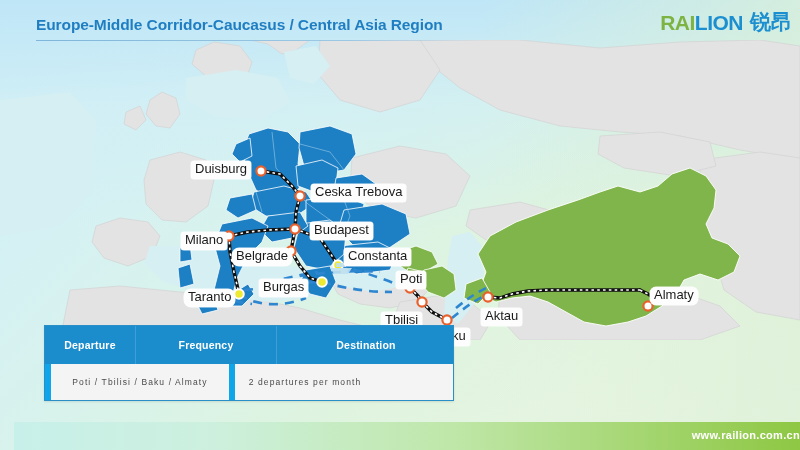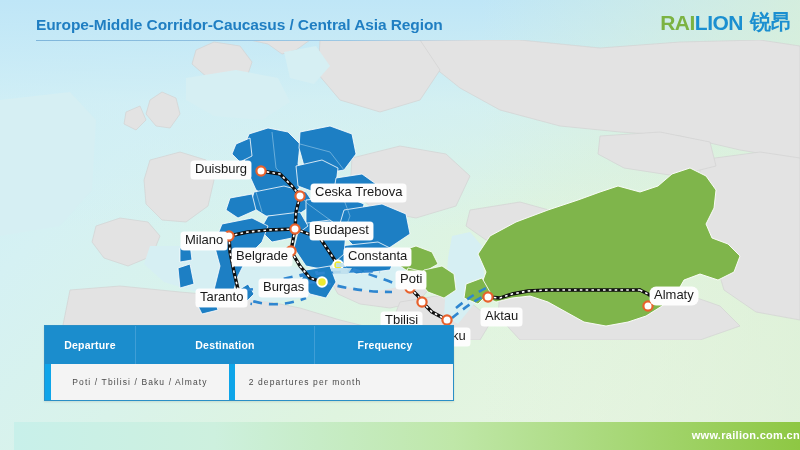--- a/index.html
+++ b/index.html
@@ -289,24 +289,24 @@
           <rect x="336" y="223" width="10" height="4"></rect>
         </g>
 
       </g>
     </svg>
 
     <div class="city-label" style="left:191px;top:121px;">Duisburg</div>
     <div class="city-label" style="left:311px;top:144px;">Ceska Trebova</div>
     <div class="city-label" style="left:310px;top:182px;">Budapest</div>
     <div class="city-label" style="left:181px;top:192px;">Milano</div>
-    <div class="city-label" style="left:232px;top:208px;">Belgrade</div>
+    <div class="city-label" style="left:232px;top:208px;border-radius:7px;">Belgrade</div>
     <div class="city-label" style="left:344px;top:208px;">Constanta</div>
     <div class="city-label" style="left:259px;top:239px;">Burgas</div>
-    <div class="city-label" style="left:196px;top:249px;">Taranto</div>
+    <div class="city-label" style="left:184px;top:249px;border-radius:7px;">Taranto</div>
     <div class="city-label" style="left:396px;top:231px;">Poti</div>
     <div class="city-label" style="left:381px;top:272px;">Tbilisi</div>
     <div class="city-label" style="left:432px;top:288px;">Baku</div>
     <div class="city-label" style="left:481px;top:268px;">Aktau</div>
     <div class="city-label" style="left:650px;top:247px;border-radius:6px;">Almaty</div>
   </div>
 
   <div class="header">
     <div class="title">Europe-Middle Corridor-Caucasus / Central Asia Region</div>
     <div class="title-rule"></div>
@@ -315,22 +315,22 @@
   <div class="logo">
     <span class="logo-text">
       <span class="lg-green">RAI</span><span class="lg-blue">LION</span>
     </span>
     <span class="logo-cn">锐昂</span>
   </div>
 
   <div class="tbl">
     <div class="tbl-head">
       <div class="cell c1">Departure</div>
+      <div class="cell c3">Frequency</div>
       <div class="cell c2">Destination</div>
-      <div class="cell c3">Frequency</div>
     </div>
     <div class="tbl-body">
       <div class="cell c2">Poti / Tbilisi / Baku / Almaty</div>
       <div class="cell c3">2 departures per month</div>
     </div>
   </div>
 
   <div class="footer">
     <div class="footer-url">www.railion.com.cn</div>
   </div>

